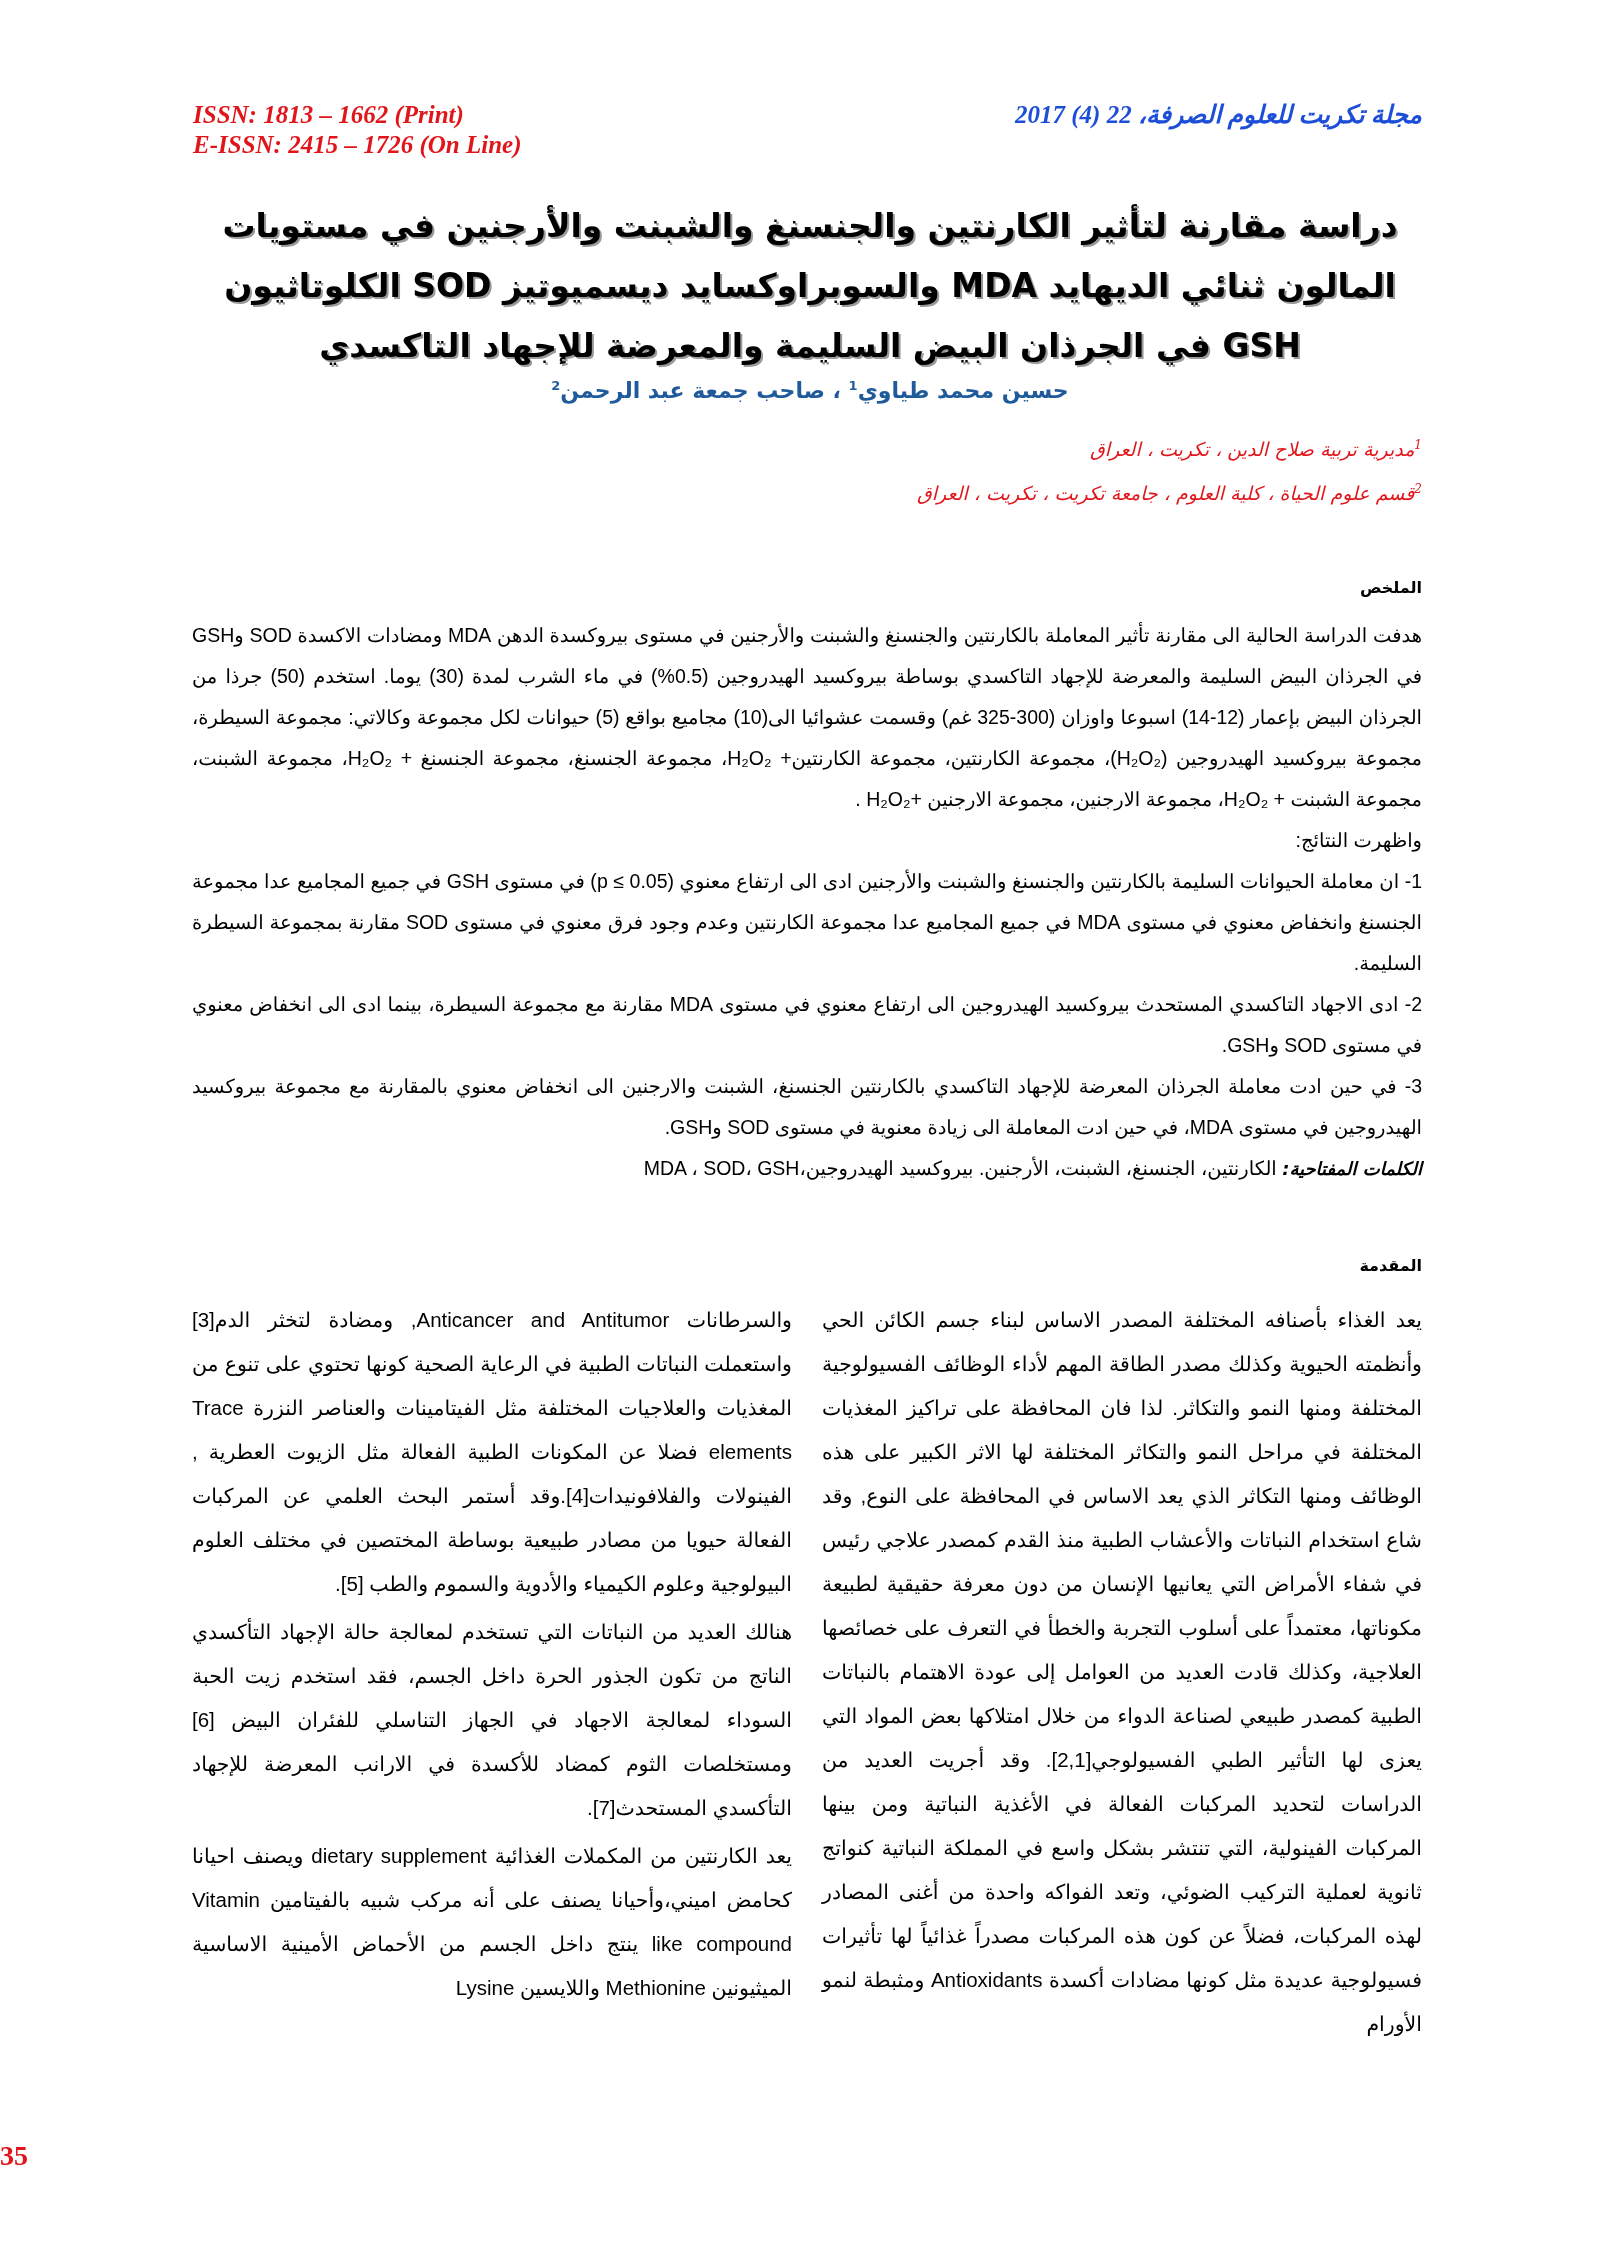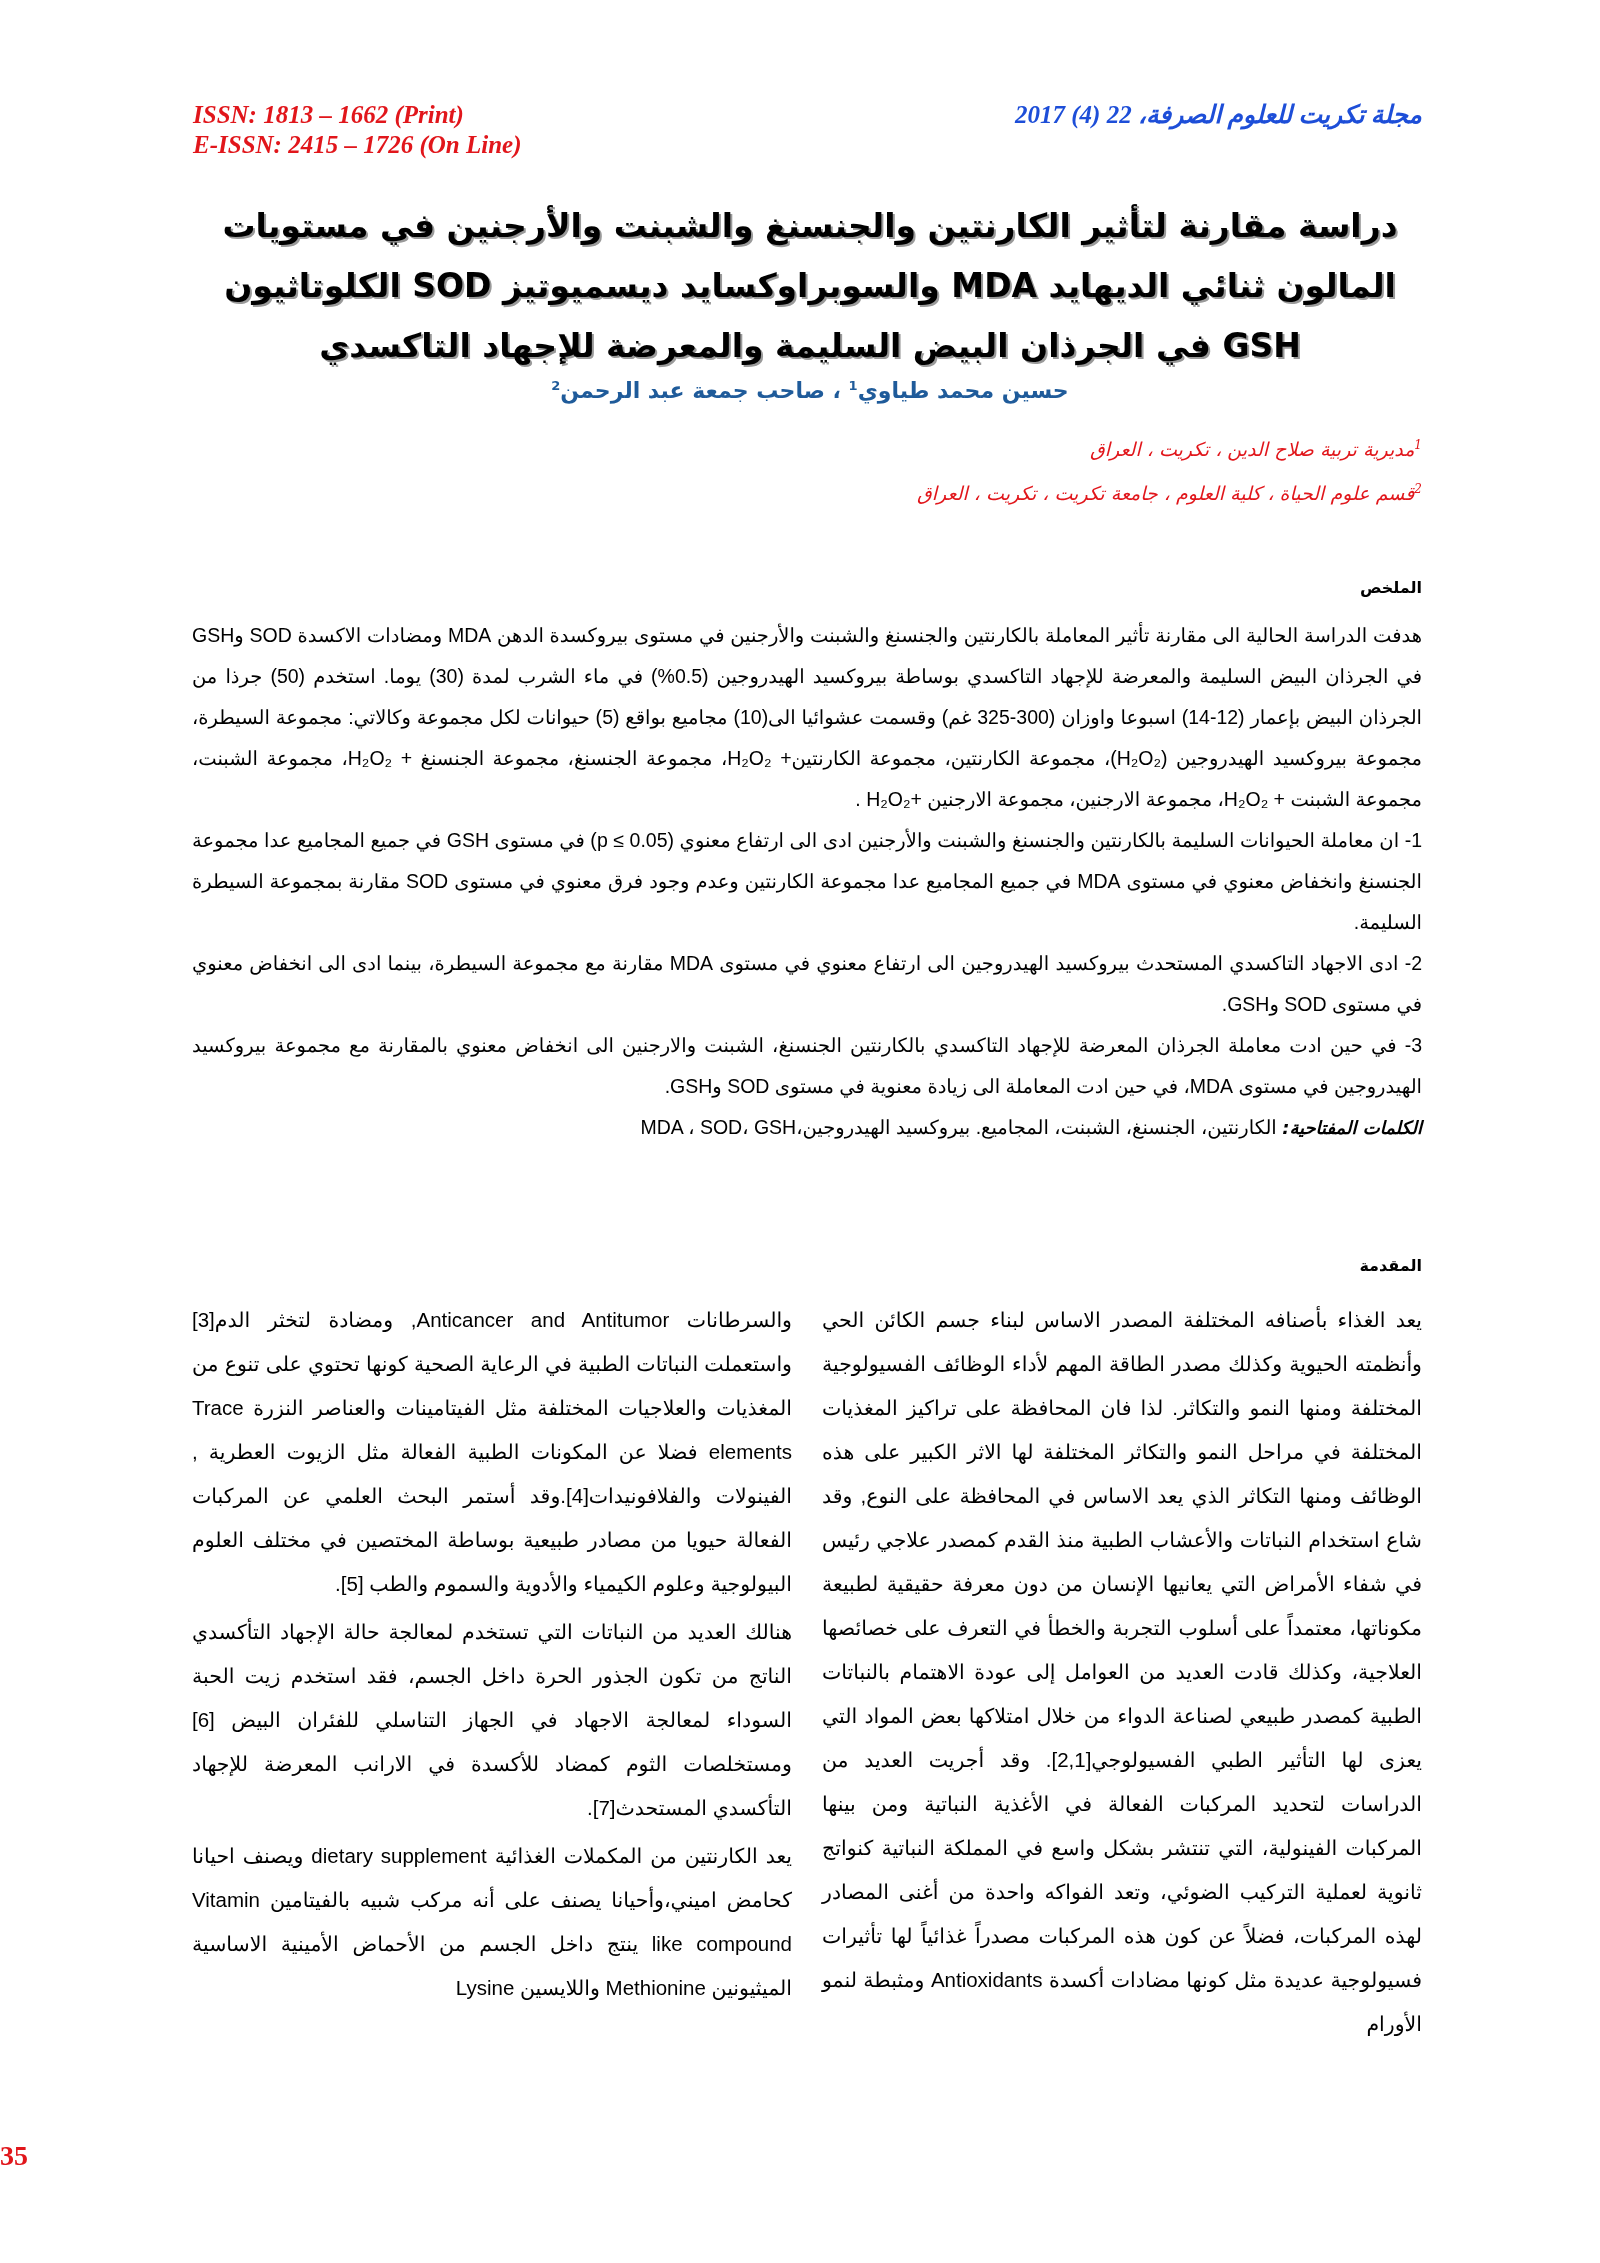--- a/index.html
+++ b/index.html
@@ -42,24 +42,25 @@
   <sup>1</sup><span>مديرية تربية صلاح الدين ، تكريت ، العراق</span>
 </div>
 <div class="affil affil2">
   <sup>2</sup><span>قسم علوم الحياة ، كلية العلوم ، جامعة تكريت ، تكريت ، العراق</span>
 </div>
 
 <div class="section-head" style="top:578px;">الملخص</div>
 
 <div class="abstract">
   <p>هدفت الدراسة الحالية الى مقارنة تأثير المعاملة بالكارنتين والجنسنغ والشبنت والأرجنين في مستوى بيروكسدة الدهن MDA ومضادات الاكسدة SOD وGSH في الجرذان البيض السليمة والمعرضة للإجهاد التاكسدي بوساطة بيروكسيد الهيدروجين (0.5%) في ماء الشرب لمدة (30) يوما. استخدم (50) جرذا من الجرذان البيض بإعمار (12-14) اسبوعا واوزان (300-325 غم) وقسمت عشوائيا الى(10) مجاميع بواقع (5) حيوانات لكل مجموعة وكالاتي: مجموعة السيطرة، مجموعة بيروكسيد الهيدروجين (H₂O₂)، مجموعة الكارنتين، مجموعة الكارنتين+ H₂O₂، مجموعة الجنسنغ، مجموعة الجنسنغ + H₂O₂، مجموعة الشبنت، مجموعة الشبنت + H₂O₂، مجموعة الارجنين، مجموعة الارجنين +H₂O₂ .</p>
+  <p>واظهرت النتائج:</p>
   <p>1- ان معاملة الحيوانات السليمة بالكارنتين والجنسنغ والشبنت والأرجنين ادى الى ارتفاع معنوي (p ≤ 0.05) في مستوى GSH في جميع المجاميع عدا مجموعة الجنسنغ وانخفاض معنوي في مستوى MDA في جميع المجاميع عدا مجموعة الكارنتين وعدم وجود فرق معنوي في مستوى SOD مقارنة بمجموعة السيطرة السليمة.</p>
   <p>2- ادى الاجهاد التاكسدي المستحدث بيروكسيد الهيدروجين الى ارتفاع معنوي في مستوى MDA مقارنة مع مجموعة السيطرة، بينما ادى الى انخفاض معنوي في مستوى SOD وGSH.</p>
   <p>3- في حين ادت معاملة الجرذان المعرضة للإجهاد التاكسدي بالكارنتين الجنسنغ، الشبنت والارجنين الى انخفاض معنوي بالمقارنة مع مجموعة بيروكسيد الهيدروجين في مستوى MDA، في حين ادت المعاملة الى زيادة معنوية في مستوى SOD وGSH.</p>
-  <p><span class="kw-label">الكلمات المفتاحية:</span><span> الكارنتين، الجنسنغ، الشبنت، المجاميع. بيروكسيد الهيدروجين،MDA ، SOD، GSH</span></p>
+  <p><span class="kw-label">الكلمات المفتاحية:</span><span> الكارنتين، الجنسنغ، الشبنت، الأرجنين. بيروكسيد الهيدروجين،MDA ، SOD، GSH</span></p>
 </div>
 
 <div class="section-head" style="top:1256px;">المقدمة</div>
 
 <div class="col col-right">
   <p>يعد الغذاء بأصنافه المختلفة المصدر الاساس لبناء جسم الكائن الحي وأنظمته الحيوية وكذلك مصدر الطاقة المهم لأداء الوظائف الفسيولوجية المختلفة ومنها النمو والتكاثر. لذا فان المحافظة على تراكيز المغذيات المختلفة في مراحل النمو والتكاثر المختلفة لها الاثر الكبير على هذه الوظائف ومنها التكاثر الذي يعد الاساس في المحافظة على النوع, وقد شاع استخدام النباتات والأعشاب الطبية منذ القدم كمصدر علاجي رئيس في شفاء الأمراض التي يعانيها الإنسان من دون معرفة حقيقية لطبيعة مكوناتها، معتمداً على أسلوب التجربة والخطأ في التعرف على خصائصها العلاجية، وكذلك قادت العديد من العوامل إلى عودة الاهتمام بالنباتات الطبية كمصدر طبيعي لصناعة الدواء من خلال امتلاكها بعض المواد التي يعزى لها التأثير الطبي الفسيولوجي[2,1]. وقد أجريت العديد من الدراسات لتحديد المركبات الفعالة في الأغذية النباتية ومن بينها المركبات الفينولية، التي تنتشر بشكل واسع في المملكة النباتية كنواتج ثانوية لعملية التركيب الضوئي، وتعد الفواكه واحدة من أغنى المصادر لهذه المركبات، فضلاً عن كون هذه المركبات مصدراً غذائياً لها تأثيرات فسيولوجية عديدة مثل كونها مضادات أكسدة Antioxidants ومثبطة لنمو الأورام</p>
 </div>
 
 <div class="col col-left">
   <p>والسرطانات Anticancer and Antitumor, ومضادة لتخثر الدم[3] واستعملت النباتات الطبية في الرعاية الصحية كونها تحتوي على تنوع من المغذيات والعلاجيات المختلفة مثل الفيتامينات والعناصر النزرة Trace elements فضلا عن المكونات الطبية الفعالة مثل الزيوت العطرية , الفينولات والفلافونيدات[4].وقد أستمر البحث العلمي عن المركبات الفعالة حيويا من مصادر طبيعية بوساطة المختصين في مختلف العلوم البيولوجية وعلوم الكيمياء والأدوية والسموم والطب [5].</p>

